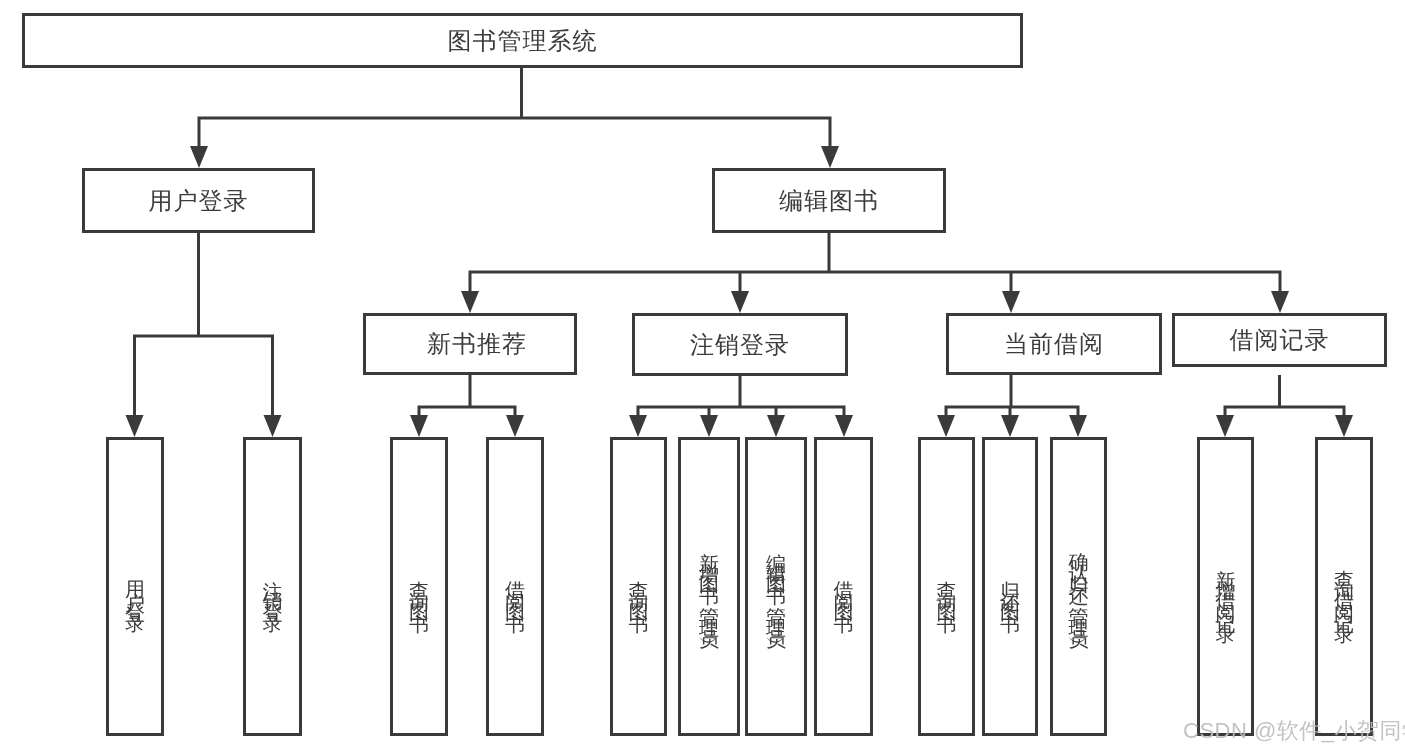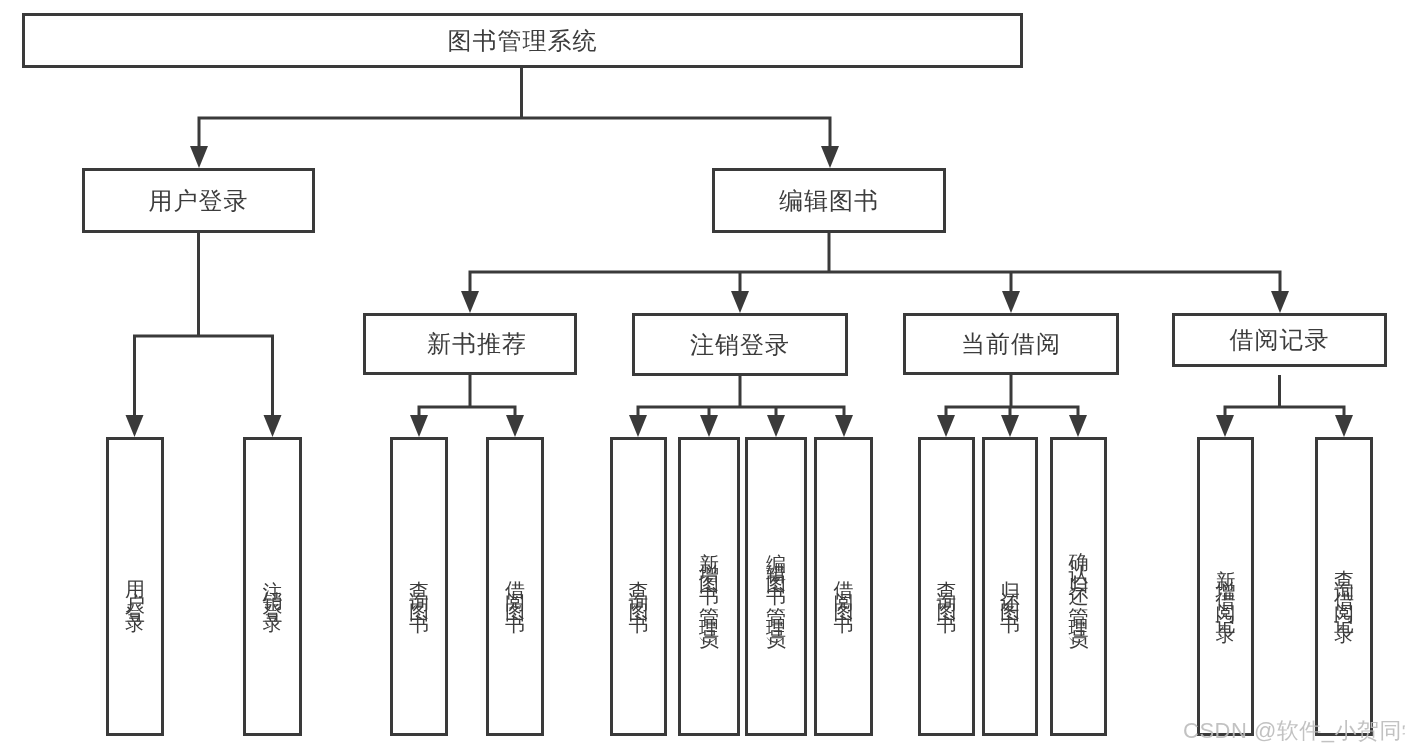--- a/index.html
+++ b/index.html
@@ -107,21 +107,21 @@
   <div class="node" style="left:712px;top:168px;width:234px;height:65px;">
     <span class="hlabel">编辑图书</span>
   </div>
 
   <div class="node" style="left:363px;top:313px;width:214px;height:62px;padding-left:14px;">
     <span class="hlabel">新书推荐</span>
   </div>
   <div class="node" style="left:632px;top:313px;width:216px;height:63px;">
     <span class="hlabel">注销登录</span>
   </div>
-  <div class="node" style="left:903px;top:313px;width:216px;height:62px;">
+  <div class="node" style="left:946px;top:313px;width:216px;height:62px;">
     <span class="hlabel">当前借阅</span>
   </div>
   <div class="node" style="left:1172px;top:313px;width:215px;height:54px;">
     <span class="hlabel">借阅记录</span>
   </div>
 
   <div class="node" style="left:106px;top:437px;width:58px;height:299px;">
     <span class="vlabel">用户登录</span>
   </div>
   <div class="node" style="left:243px;top:437px;width:59px;height:299px;">

